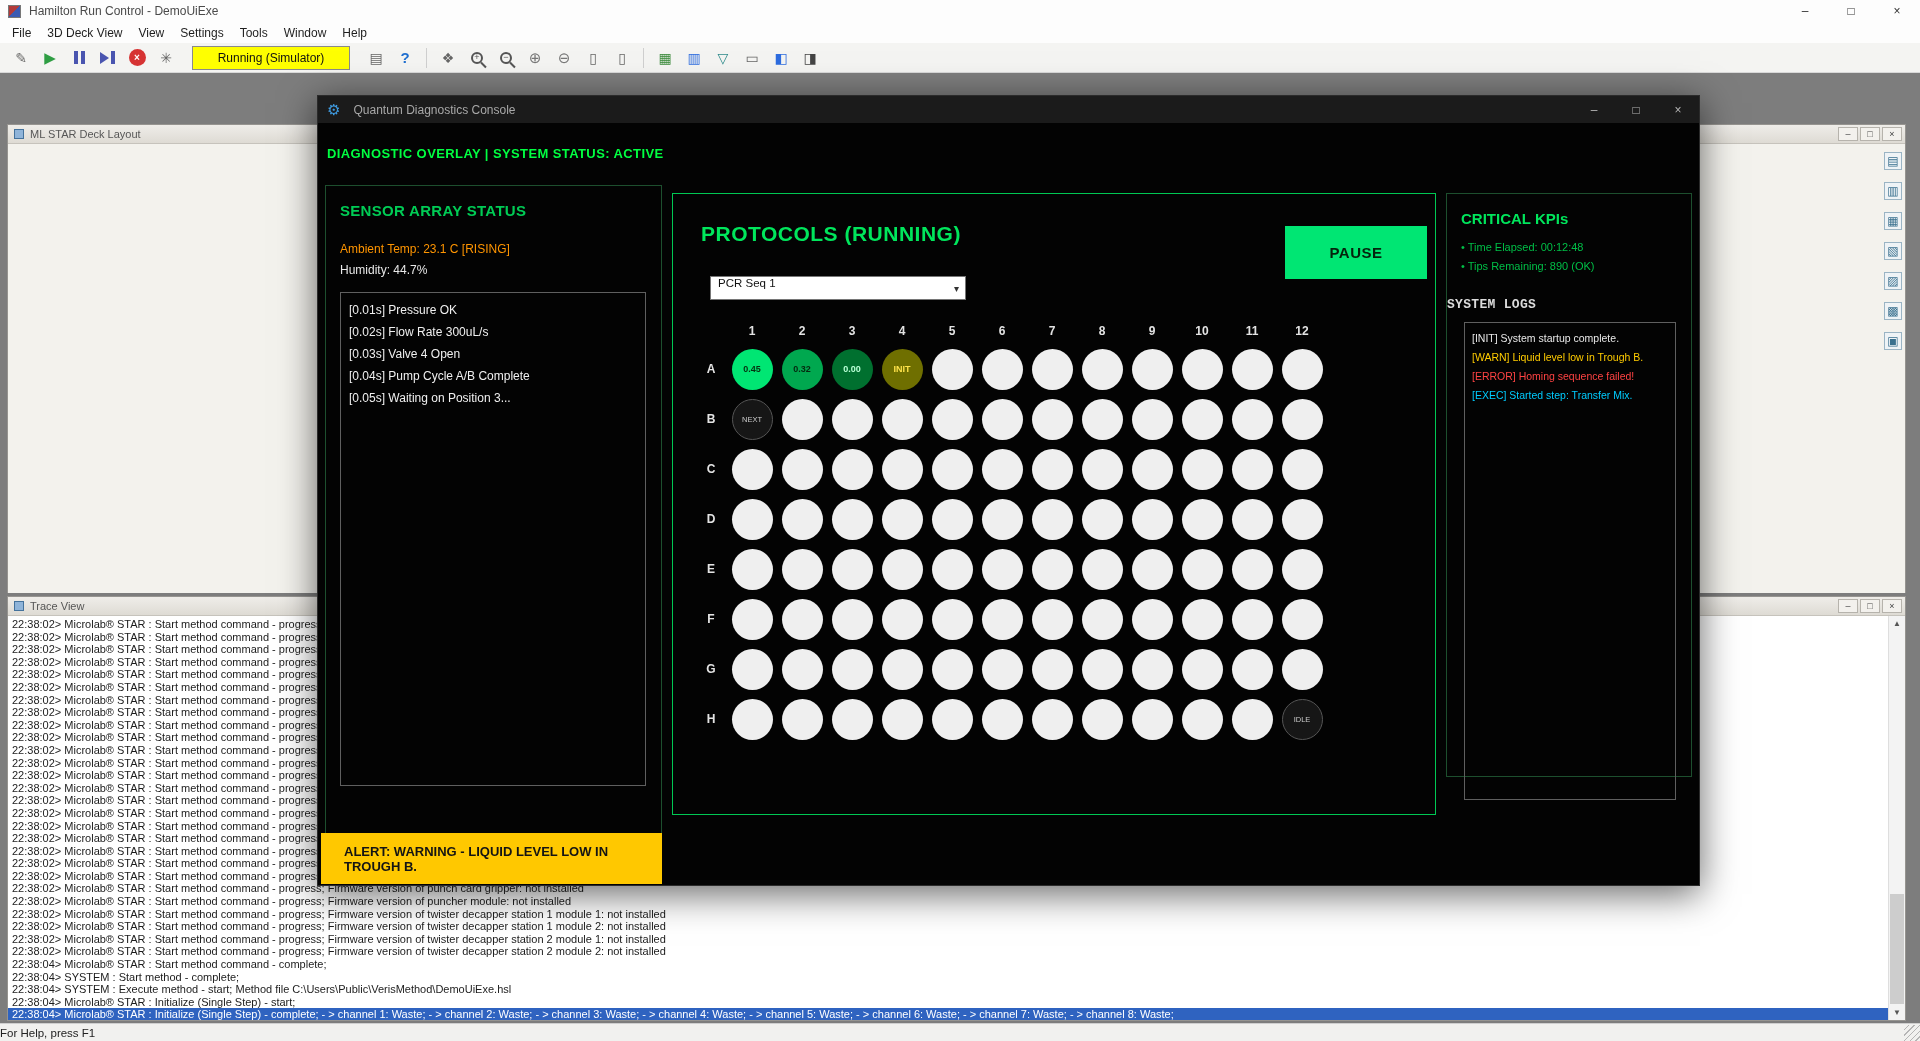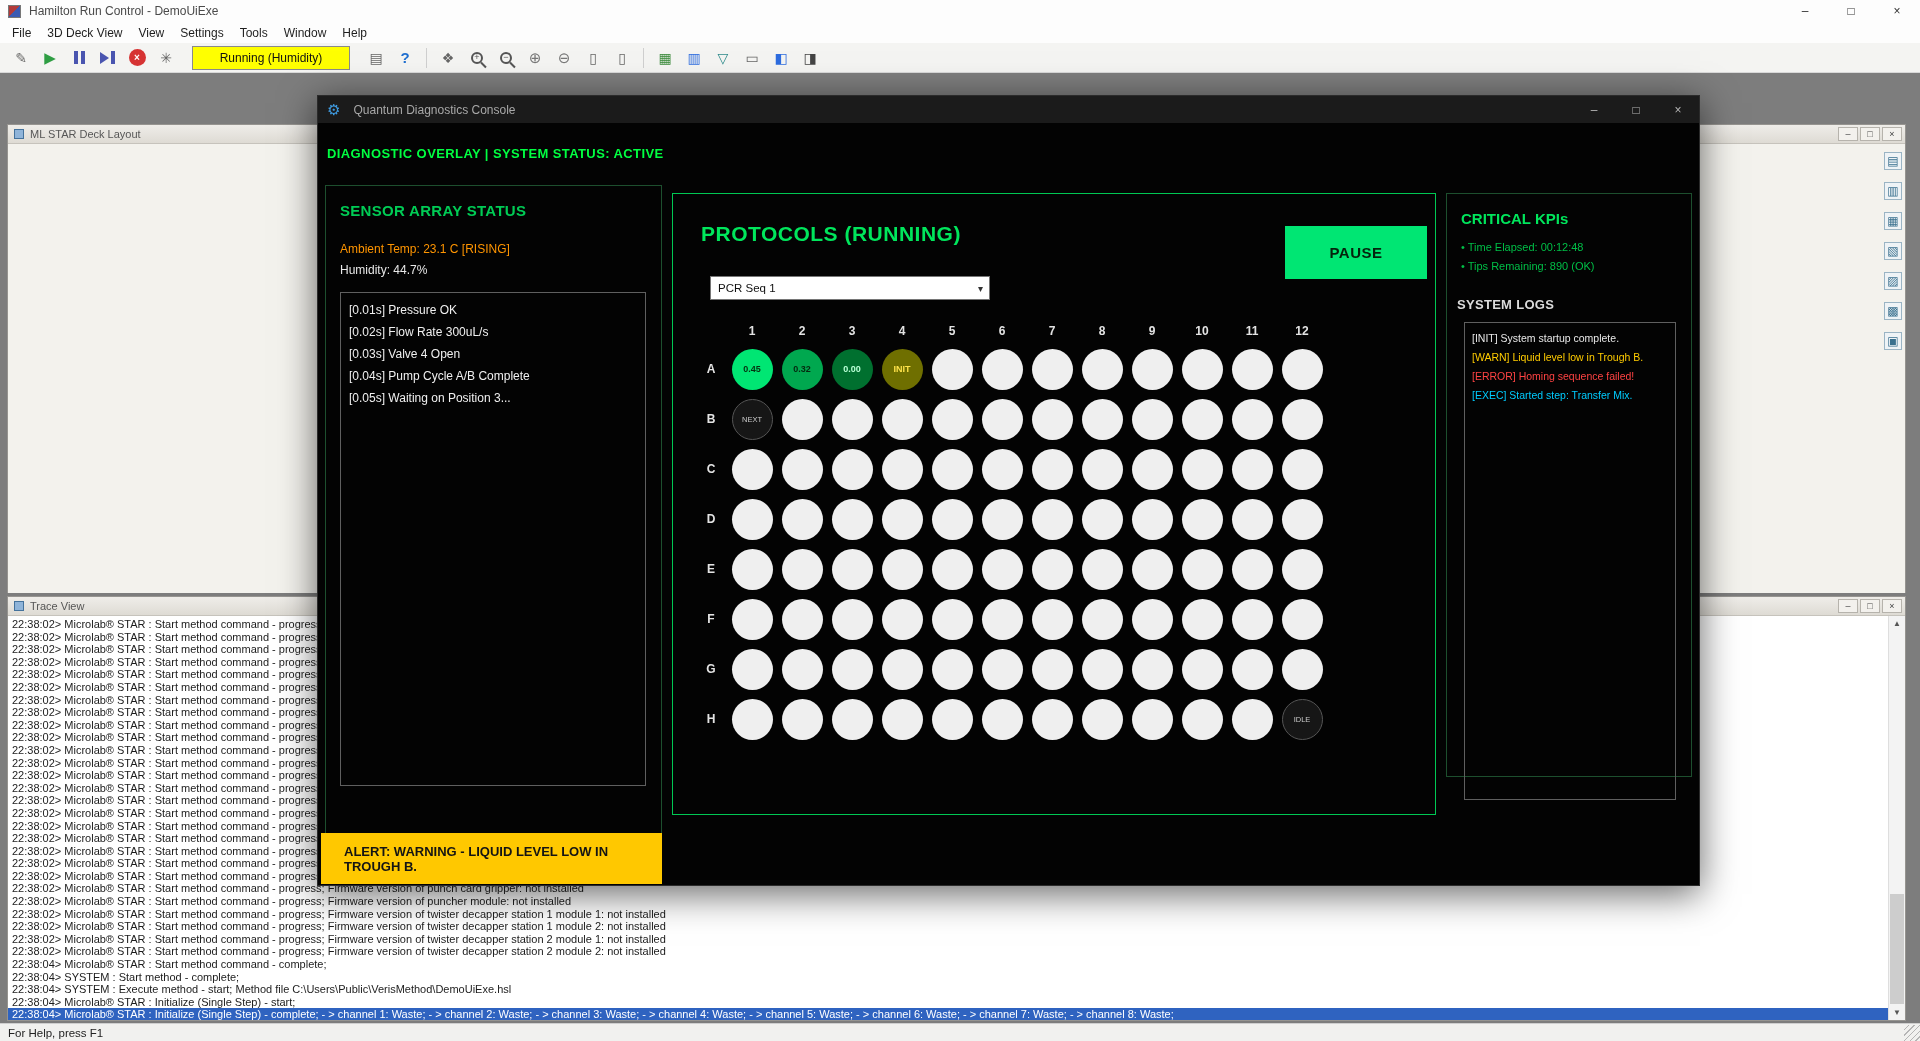--- a/index.html
+++ b/index.html
@@ -51,21 +51,21 @@
 
   .trace-window { left:7px; top:523px; width:1899px; height:425px; background:#fff; }
   .trace-content { position:absolute; left:0; top:19px; right:17px; bottom:0; overflow:hidden; padding:2px 0 0 4px; background:#fff; }
   .trace-line { font-size:11px; line-height:12.6px; color:#1c1c1c; white-space:nowrap; overflow:hidden; }
   .trace-line.selected { background:#2f63c0; color:#fff; margin-left:-4px; padding-left:4px; }
   .trace-scrollbar { position:absolute; top:19px; right:0; bottom:0; width:17px; background:#f3f3f3; border-left:1px solid #dedede; }
   .scroll-arrow { height:15px; display:flex; align-items:center; justify-content:center; font-size:8px; color:#555; }
   .scroll-arrow.down { position:absolute; bottom:0; left:0; right:0; }
   .scroll-thumb { position:absolute; left:1px; right:1px; bottom:16px; height:110px; background:#cdcdcd; }
 
-  .statusbar { position:absolute; left:0; top:1023px; width:1920px; height:18px; background:#f1f1ef; border-top:1px solid #cfcfcf; display:flex; align-items:center; padding-left:8px; font-size:11.5px; color:#222; }
+  .statusbar { position:absolute; left:0; top:1023px; width:1920px; height:18px; background:#f1f1ef; border-top:1px solid #cfcfcf; display:flex; align-items:center; font-size:11.5px; color:#222; }
   .resize-grip { margin-left:auto; width:16px; height:16px; background:repeating-linear-gradient(135deg,transparent 0 3px,#b5b5b5 3px 4px); }
 
   
   .console { position:absolute; left:317px; top:95px; width:1383px; height:791px; background:#030303; border:1px solid #2b2b2b; box-shadow:0 8px 35px rgba(0,0,0,.6); z-index:50; }
   .console-titlebar { height:27px; background:#1b1b1b; display:flex; align-items:center; }
   .console-gear { color:#3f9be0; font-size:15px; margin-left:9px; line-height:1; }
   .console-title { color:#a8a8a8; font-size:12px; margin-left:13px; }
   .console-controls { margin-left:auto; display:flex; height:100%; }
   .console-btn { width:42px; height:100%; display:flex; align-items:center; justify-content:center; color:#b5b5b5; font-size:12px; }
 
@@ -76,39 +76,39 @@
   .sensor-ambient { position:absolute; left:14px; top:56px; color:#ff9500; font-size:12px; }
   .sensor-humidity { position:absolute; left:14px; top:77px; color:#e8e8e8; font-size:12px; }
   .sensor-log-box { position:absolute; left:14px; top:106px; width:306px; height:494px; border:1px solid #5f5f5f; padding:10px 8px; }
   .sensor-line { color:#f0f0f0; font-size:12px; margin-bottom:8px; }
 
   .alert-bar { position:absolute; left:3px; top:737px; width:341px; height:51px; background:#ffc800; color:#141414; font-size:13px; font-weight:bold; display:flex; align-items:center; padding-left:23px; }
 
   .protocols-panel { position:absolute; left:354px; top:97px; width:764px; height:622px; border:1px solid #00c853; }
   .protocols-title { position:absolute; left:28px; top:28px; color:#00e65c; font-size:21px; font-weight:bold; letter-spacing:.5px; }
   .pause-button { position:absolute; left:612px; top:32px; width:142px; height:53px; background:#00e673; color:#05230d; font-size:15px; font-weight:bold; letter-spacing:.5px; display:flex; align-items:center; justify-content:center; }
-  .protocol-select { position:absolute; left:37px; top:82px; width:280px; height:24px; background:#fff; border:1px solid #767676; display:flex; align-items:center;gap:32px; }
+  .protocol-select { position:absolute; left:37px; top:82px; width:256px; height:24px; background:#fff; border:1px solid #767676; display:flex; align-items:flex-start;gap:32px; }
   .sel-text { flex:1; font-size:11.5px; color:#111; padding-left:7px; }
   .sel-arrow { width:17px; height:100%; display:flex; align-items:center; justify-content:center; color:#333; font-size:10px; }
 
   .plate-grid { position:absolute; left:22px; top:124px; display:grid; grid-template-columns:32px repeat(12,50px); grid-template-rows:26px repeat(8,50px); }
   .cell { display:flex; align-items:center; justify-content:center; }
   .col-label, .row-label { color:#e3e3e3; font-size:12px; font-weight:bold; }
   .well { width:41px; height:41px; border-radius:50%; background:#efefef; display:flex; align-items:center; justify-content:center; font-size:9px; font-weight:bold; color:#111; }
   .well.bright { background:#00e673; color:#05310f; }
   .well.mid { background:#00a84f; color:#05280f; }
   .well.dark { background:#00702f; color:#b8ffd6; }
   .well.init { background:#6f6f00; color:#ffe34a; }
   .well.queued { background:#161616; border:1px solid #555; color:#c9c9c9; font-size:7.5px; font-weight:normal; }
 
   .kpi-panel { position:absolute; left:1128px; top:97px; width:246px; height:584px; border:1px solid #1d4f2e; }
   .kpi-title { position:absolute; left:14px; top:16px; color:#00e65c; font-size:15px; font-weight:bold; }
   .kpi-list { position:absolute; left:14px; top:47px; }
   .kpi-item { color:#00bf47; font-size:11px; margin-bottom:7px; }
-  .syslog-title { position:absolute; left:10px; top:103px; color:#dcdcdc; font-size:13px; font-weight:bold; letter-spacing:.3px; }
+  .syslog-title { position:absolute; left:0; top:103px; color:#dcdcdc; font-size:13px; font-weight:bold; letter-spacing:.3px;font-family:Liberation Mono, monospace; }
   .system-log-box { position:absolute; left:17px; top:128px; width:212px; height:478px; border:1px solid #5f5f5f; padding:9px 7px; }
   .syslog-line { font-size:10.5px; margin-bottom:7px; white-space:nowrap; overflow:hidden; }
   .syslog-line.info { color:#e8e8e8; }
   .syslog-line.warn { color:#ffcc00; }
   .syslog-line.error { color:#ff4343; }
   .syslog-line.exec { color:#00ccff; }
 </style>
 </head>
 <body>
 
@@ -140,21 +140,21 @@
       <span class="pbar"></span>
     </span>
   <span class="tb-icon">
       <span class="tri"></span>
       <span class="pbar"></span>
     </span>
   <span class="tb-icon">
       <span class="abort-circle">×</span>
     </span>
   <span class="tb-icon">✳</span>
-  <div class="run-badge">Running (Humidity)</div>
+  <div class="run-badge">Running (Simulator)</div>
   <span class="tb-icon">▤</span>
   <span class="tb-icon help">?</span>
   <span class="tb-sep"></span>
   <span class="tb-icon">❖</span>
   <span class="tb-icon">
       <span class="mag">
         <i>+</i>
       </span>
     </span>
   <span class="tb-icon">

